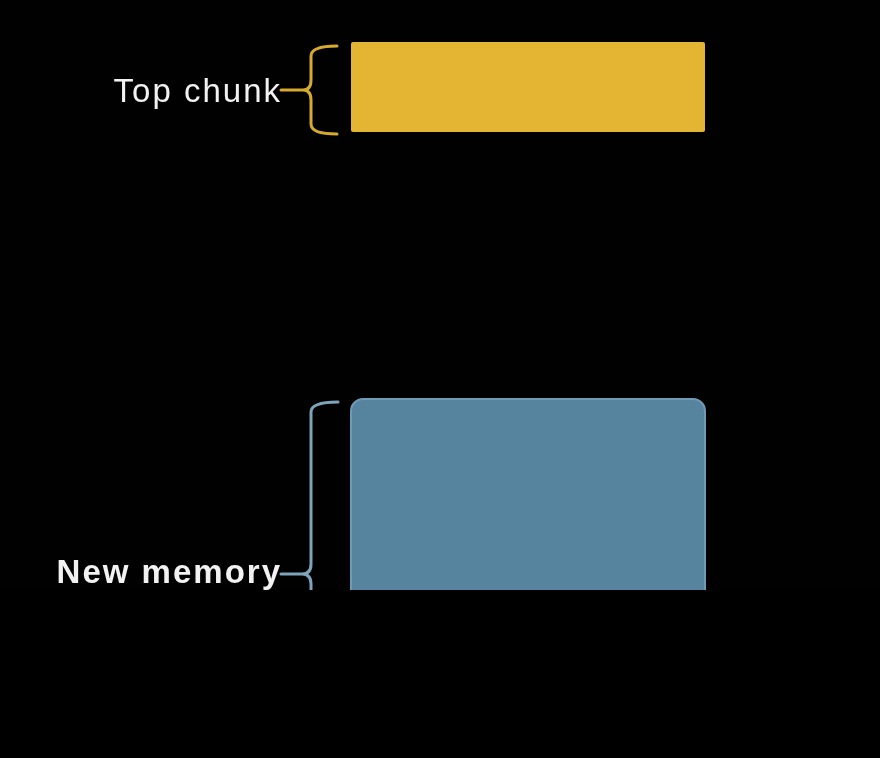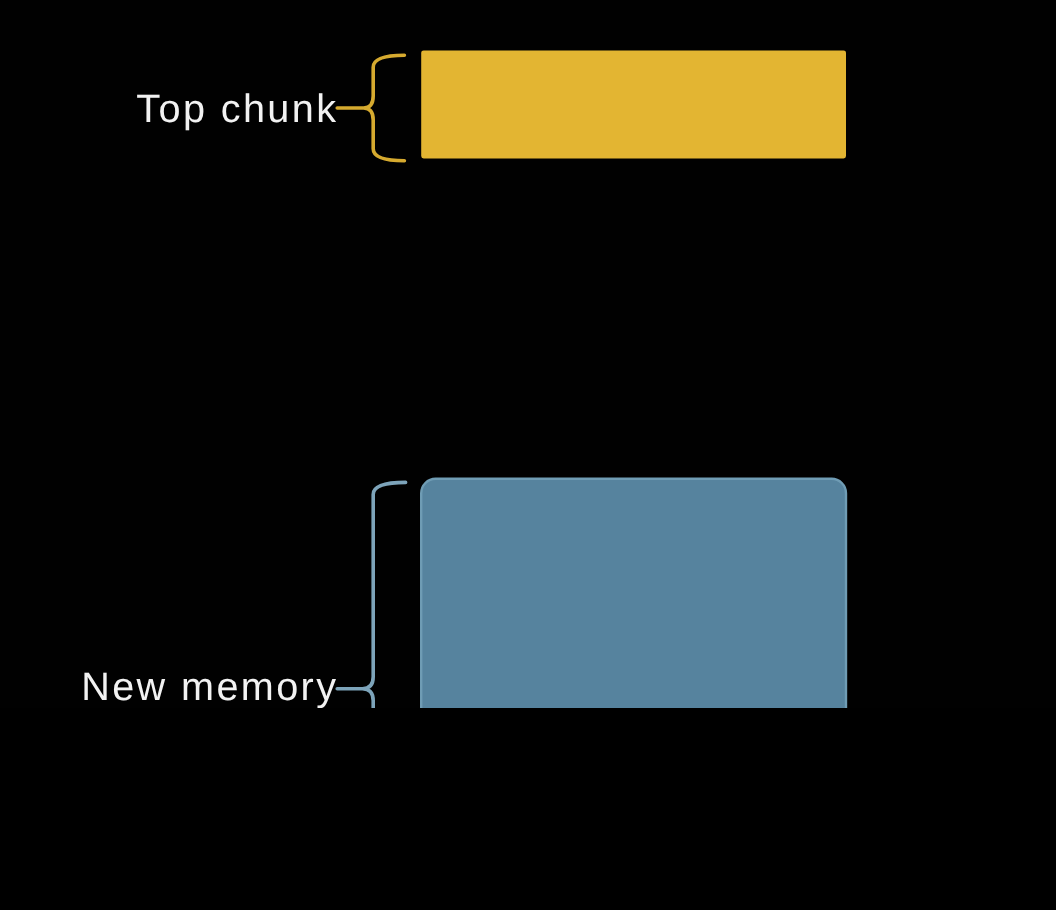--- a/index.html
+++ b/index.html
@@ -26,20 +26,21 @@
     white-space: nowrap;
     text-align: right;
   }
   #label-top-chunk {
     right: 614px;
     top: 72px;
   }
   #label-new-memory {
     right: 614px;
     top: 553px;
+    font-weight: bold;
   }
   svg.overlay {
     position: absolute;
     left: 0;
     top: 0;
     display: block;
   }
   .brace {
     fill: none;
     stroke-width: 3;

